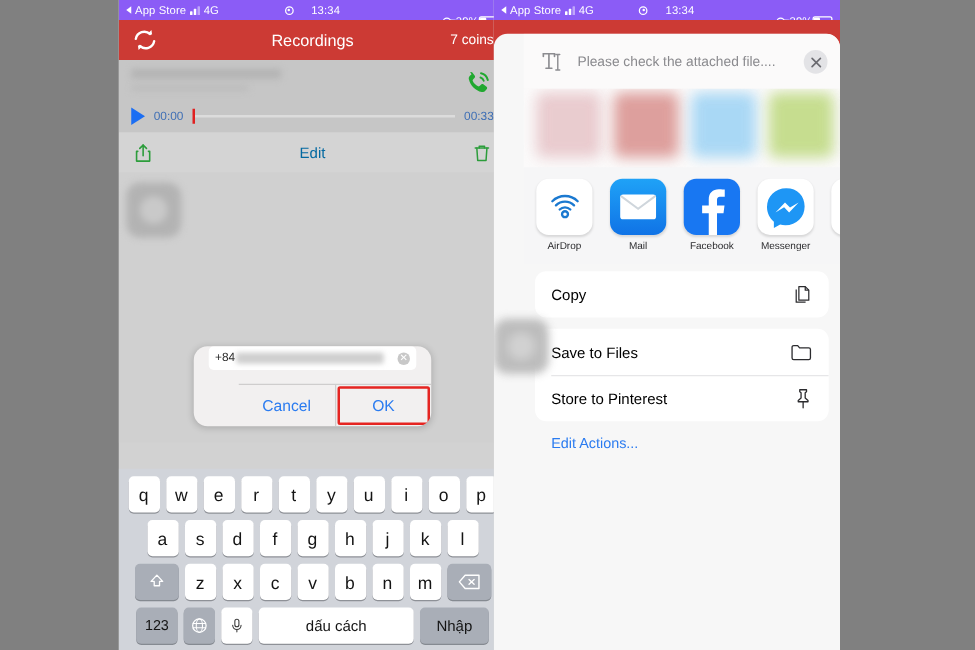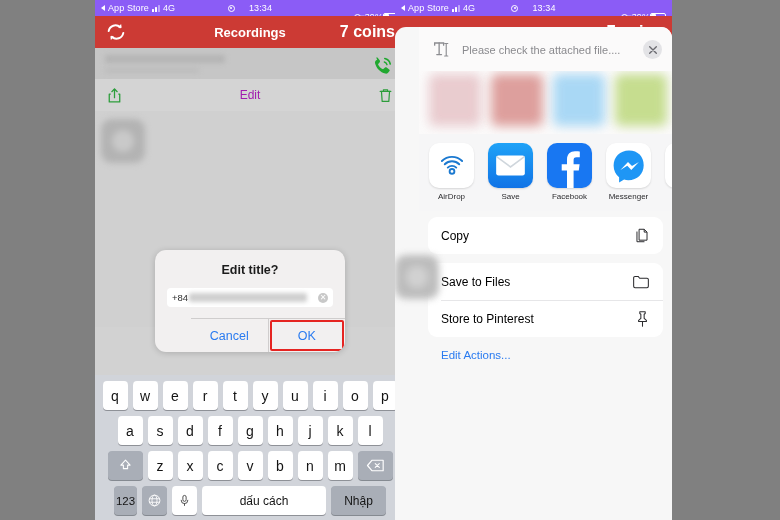--- a/index.html
+++ b/index.html
@@ -95,29 +95,28 @@
   
   .navbar {
     height: 32px;
     background: #cc3a34;
     color: #fff;
     display: flex;
     align-items: center;
     padding: 0 10px;
     position: relative;
     box-sizing: border-box;
-    font-weight: bold;
   }
   .navbar .nav-title {
     position: absolute; left: 0; right: 0;
     text-align: center;
     font-size: 13px;
   }
   .navbar .nav-right {
-    margin-left: auto; font-size: 16px; z-index: 2;
+    margin-left: auto; font-size: 11px; z-index: 2;
   }
   .refresh-icon { z-index: 2; display: block; }
 
   
   .rec-card {
     background: #c6c6c6;
     padding: 7px 10px 6px;
     position: relative;
   }
   .blur-line {
@@ -156,21 +155,21 @@
     background: #d4d4d4;
     height: 32px;
     display: flex; align-items: center;
     padding: 0 11px;
     position: relative;
     box-sizing: border-box;
   }
   .action-bar .edit-label {
     position: absolute; left: 0; right: 0;
     text-align: center;
-    color: #a21caf; font-size: 12px;
+    color: #0369a1; font-size: 12px;
   }
   .action-bar .trash { margin-left: auto; color: #2c9d3b; }
   .action-bar .share { color: #2c9d3b; }
 
   
   .list-area {
     background: #d0d0d0;
     position: relative;
     height: 216px;
   }
@@ -278,21 +277,21 @@
     height: 29px;
     width: 25px;
     display: flex; align-items: center; justify-content: center;
     font-size: 14px;
     color: #141414;
   }
   .key.dark { background: #a9aeb7; box-shadow: 0 1px 0 rgba(120,124,132,.85); }
   .key.wide { width: 35px; }
   .key.space { flex: 1; max-width: 124px; font-size: 12px; }
   .key.ret { width: 55px; font-size: 12px; }
-  .key.num { width: 23px; font-size: 11.5px; }
+  .key.num { width: 33px; font-size: 11.5px; }
   .krow.r2 { padding: 0 13px; }
   .krow.r3 { gap: 5px; }
 
   
   .sheet {
     position: absolute;
     left: 0; right: 0;
     top: 27px; bottom: 0;
     background: #f7f7f7;
     border-radius: 11px 11px 0 0;
@@ -449,41 +448,48 @@
   </div>
 
   <div class="rec-card">
     <div class="blur-line l1"></div>
     <div class="blur-line l2"></div>
     <svg class="phone-icon" width="26" height="26" viewBox="0 0 24 24">
       <path d="M6.6 3.5c.5-.4 1.2-.3 1.6.2l1.8 2.4c.3.5.3 1.1-.1 1.5L8.7 8.9c-.3.3-.4.7-.2 1.1.8 1.7 2.2 3.1 3.9 3.9.4.2.8.1 1.1-.2l1.3-1.2c.4-.4 1-.4 1.5-.1l2.4 1.8c.5.4.6 1.1.2 1.6l-1.3 1.5c-.6.7-1.6 1-2.5.8-4.7-1.1-8.4-4.8-9.5-9.5-.2-.9.1-1.9.8-2.5l1.2-1.1z" fill="#21a830"></path>
       <path d="M14.6 4.2a6.8 6.8 0 0 1 5 5" stroke="#21a830" stroke-width="1.5" fill="none" stroke-linecap="round"></path>
       <path d="M14.2 7.4a3.6 3.6 0 0 1 2.4 2.4" stroke="#21a830" stroke-width="1.4" fill="none" stroke-linecap="round"></path>
     </svg>
+    <div class="player-row">
+      <span class="play-tri"></span>
+      <span class="time-label">00:00</span>
+      <span class="track">
+          <i class="playhead"></i>
+        </span>
+      <span class="time-label">00:33</span>
+    </div>
   </div>
 
   <div class="action-bar">
     <svg class="share" width="17" height="19" viewBox="0 0 24 24" fill="none">
       <path d="M12 3v12" stroke="#2c9d3b" stroke-width="1.8" stroke-linecap="round"></path>
       <path d="M8.2 6.6L12 2.9l3.8 3.7" stroke="#2c9d3b" stroke-width="1.8" stroke-linecap="round" stroke-linejoin="round"></path>
       <path d="M6 10H4.6v11h14.8V10H18" stroke="#2c9d3b" stroke-width="1.8" stroke-linecap="round" stroke-linejoin="round"></path>
     </svg>
     <div class="edit-label">Edit</div>
     <svg class="trash" width="17" height="19" viewBox="0 0 24 24" fill="none">
       <path d="M4.5 6.3h15" stroke="#2c9d3b" stroke-width="1.7" stroke-linecap="round"></path>
       <path d="M9 6.3V4.2h6v2.1" stroke="#2c9d3b" stroke-width="1.7" stroke-linecap="round" stroke-linejoin="round"></path>
       <path d="M6.3 6.3l1 14h9.4l1-14" stroke="#2c9d3b" stroke-width="1.7" stroke-linecap="round" stroke-linejoin="round"></path>
     </svg>
   </div>
 
   <div class="list-area">
     <div class="blur-app-icon"></div>
 
     <div class="dialog">
-      <div class="dialog-title">Edit title?</div>
       <div class="dialog-field">
         <span class="prefix">+84</span>
         <span class="blur-val"></span>
         <span class="clear-x">✕</span>
       </div>
       <div class="dialog-buttons">
         <div class="btn-cancel">Cancel</div>
         <div class="btn-ok-wrap">
           <span>OK</span>
           <span class="hl"></span>
@@ -628,21 +634,21 @@
         </div>
         <div class="lbl">AirDrop</div>
       </div>
       <div class="app">
         <div class="tile mail">
           <svg width="31" height="23" viewBox="0 0 32 23" fill="none">
             <rect x="1.2" y="1.2" width="29.6" height="20.6" rx="2.4" fill="#fff"></rect>
             <path d="M1.6 2.4L16 13 30.4 2.4" stroke="#cfd6dc" stroke-width="1.6" fill="none"></path>
           </svg>
         </div>
-        <div class="lbl">Save</div>
+        <div class="lbl">Mail</div>
       </div>
       <div class="app">
         <div class="tile facebook">
           <svg width="45" height="45" viewBox="0 0 45 45">
             <path d="M26.6 45V27.6h5.2l.8-6.3h-6V17.3c0-1.8.5-3 3-3h3.2V8.6c-.6-.1-2.5-.3-4.8-.3-4.7 0-8 2.9-8 8.2v4.8h-5.3v6.3h5.3V45z" fill="#fff"></path>
           </svg>
         </div>
         <div class="lbl">Facebook</div>
       </div>
       <div class="app">

